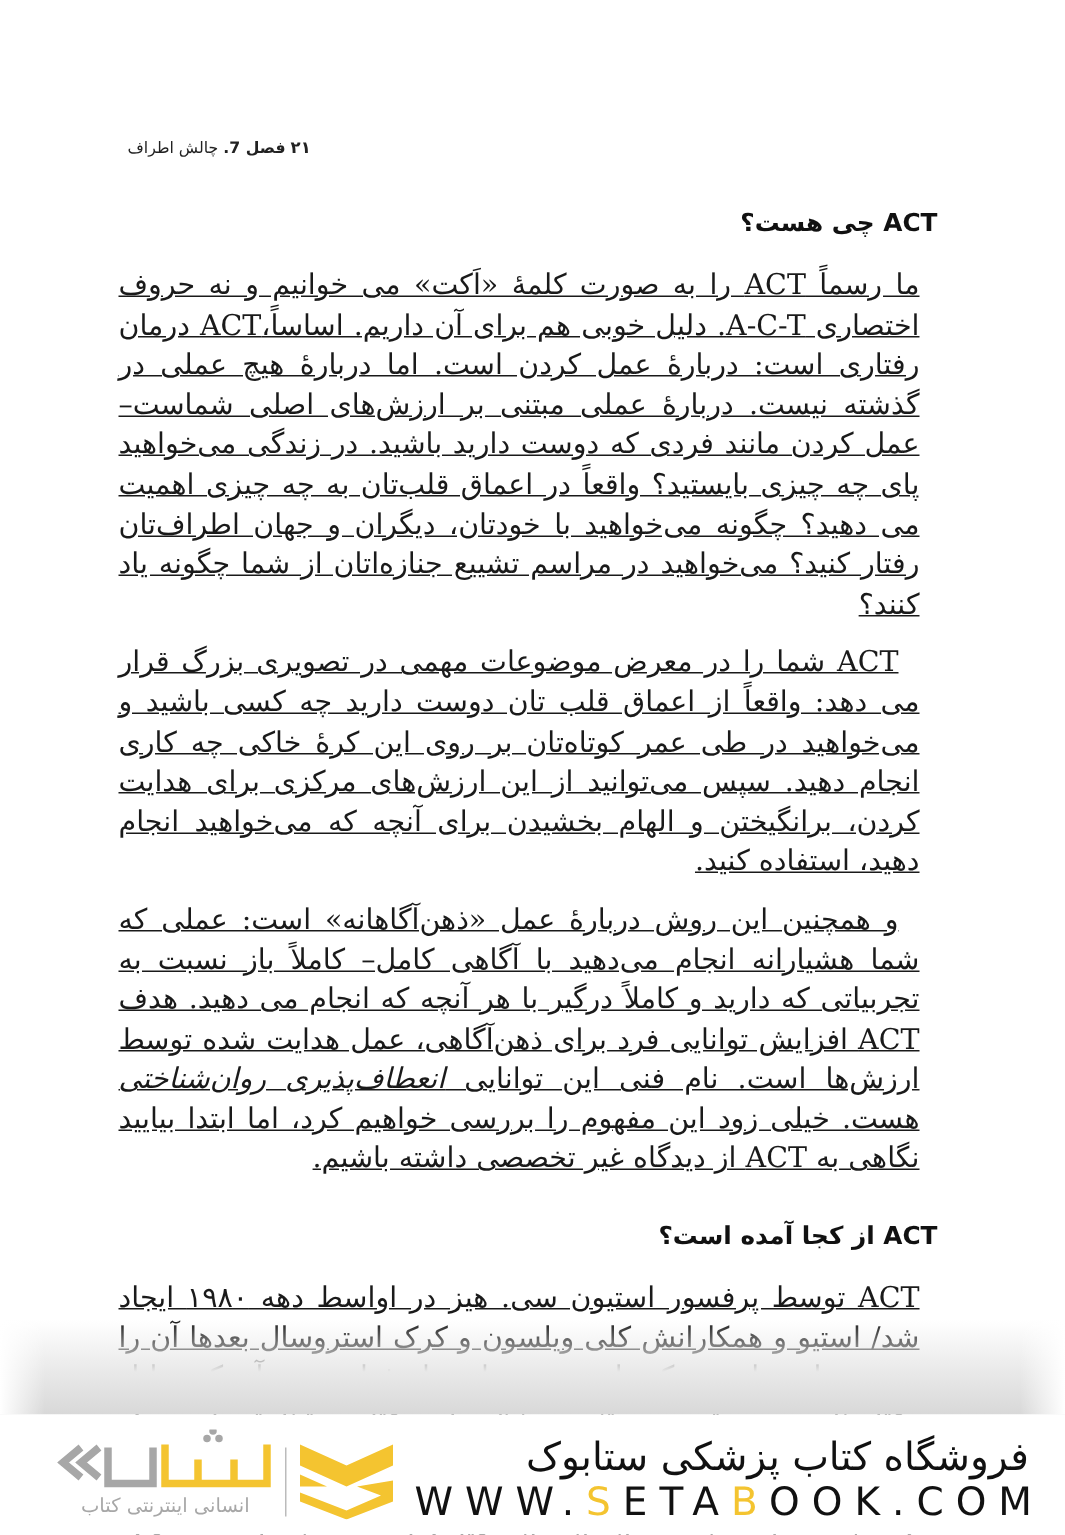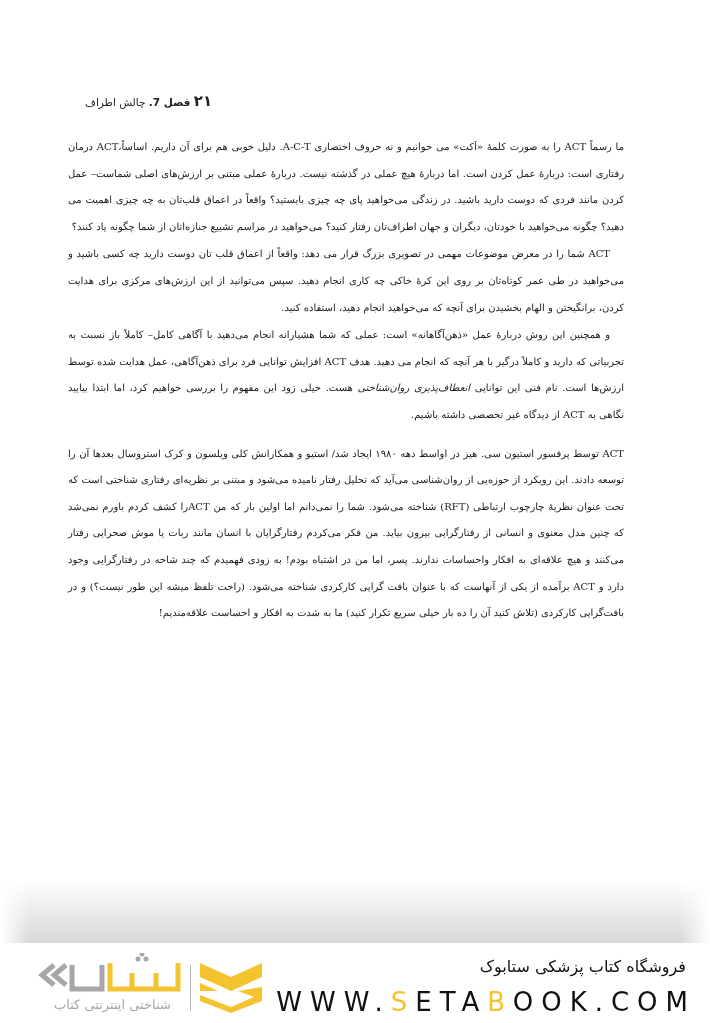--- a/index.html
+++ b/index.html
@@ -7,51 +7,52 @@
     width: 710px; height: 1023px; overflow: hidden;
     background: #ffffff; position: relative;
     font-family: "DejaVu Serif", "Liberation Serif", serif;
     color: #1a1a1a;
   }
   .page-header {
     position: absolute; top: 92px; left: 85px; width: 400px;
     direction: rtl; text-align: left; font-family: "DejaVu Sans", sans-serif;
     font-size: 10.5px; color: #222;
   }
-  .page-header .page-number { font-weight: bold; font-size: 15px; margin-right: 36px; }
+  .page-header .page-number { font-weight: bold; font-size: 11px; margin-right: 36px; }
   .page-header .chapter-num { font-weight: bold; }
   .content {
     position: absolute; top: 133px; left: 67px; width: 558px;
     direction: rtl; text-align: justify;
   }
   h2.section-title {
     font-family: "DejaVu Sans", sans-serif; font-weight: bold; font-size: 16.5px;
     margin: 0 0 12px 0; line-height: 32px; color: #111;
   }
   p.para {
-    font-size: 10px; line-height: 26.6px; margin: 1px; text-align: justify;
+    font-size: 19px; line-height: 26.6px; margin: 12px; text-align: justify;
     text-align-last: right;
+    text-decoration: underline;
   }
   p.para.indent { text-indent: 14px; }
   .gap { height: 10px; }
   .bottom-fade {
     position: absolute; left: 0; top: 880px; width: 710px; height: 63px;
     background: linear-gradient(to bottom, rgba(255,255,255,0) 0%, #e9e9e9 55%, #d8d8d8 100%);
   }
   .bottom-fade::before, .bottom-fade::after {
     content: ""; position: absolute; top: 0; bottom: 0; width: 30px;
   }
   .bottom-fade::before { left: 0; background: linear-gradient(to right, #fff, rgba(255,255,255,0)); }
   .bottom-fade::after { right: 0; background: linear-gradient(to left, #fff, rgba(255,255,255,0)); }
   .banner {
     position: absolute; left: 0; top: 943px; width: 710px; height: 80px; background: #fff;
   }
   .store-name {
     position: absolute; right: 24px; top: 14px; direction: rtl;
-    font-family: "DejaVu Sans", sans-serif; font-size: 16px; color: #111;
+    font-family: "DejaVu Sans", sans-serif; font-size: 26px; color: #111;
   }
   .store-url {
     position: absolute; right: 14px; top: 44px;
     font-family: "DejaVu Sans", sans-serif; font-size: 26px; letter-spacing: 8px; color: #111; text-align: right;
   }
   .store-url .accent { color: #f4c430; }
   .logo-wrap { position: absolute; left: 22px; top: 10px; width: 260px; height: 66px; }
   .logo-mark { position: absolute; left: 176px; top: 4px; }
   .logo-divider { position: absolute; left: 168px; top: 12px; width: 1px; height: 46px; background: #bbb; }
   .logo-word { position: absolute; left: 10px; top: 0px; }
@@ -63,41 +64,43 @@
 </head>
 <body>
 
 <div class="page-header">
   <span class="page-number">۲۱</span>
   <span class="chapter-num">فصل 7.</span>
   <span>چالش اطراف</span>
 </div>
 
 <div class="content">
+  <h2 class="section-title">ACT چی هست؟</h2>
   <p class="para">ما رسماً ACT را به صورت کلمهٔ «اَکت» می خوانیم و نه حروف اختصاری A-C-T. دلیل خوبی هم برای آن داریم. اساساً،ACT درمان رفتاری است: دربارهٔ عمل کردن است. اما دربارهٔ هیچ عملی در گذشته نیست. دربارهٔ عملی مبتنی بر ارزش‌های اصلی شماست– عمل کردن مانند فردی که دوست دارید باشید. در زندگی می‌خواهید پای چه چیزی بایستید؟ واقعاً در اعماق قلب‌تان به چه چیزی اهمیت می دهید؟ چگونه می‌خواهید با خودتان، دیگران و جهان اطراف‌تان رفتار کنید؟ می‌خواهید در مراسم تشییع جنازه‌اتان از شما چگونه یاد کنند؟</p>
   <p class="para indent">ACT شما را در معرض موضوعات مهمی در تصویری بزرگ قرار می دهد: واقعاً از اعماق قلب تان دوست دارید چه کسی باشید و می‌خواهید در طی عمر کوتاه‌تان بر روی این کرهٔ خاکی چه کاری انجام دهید. سپس می‌توانید از این ارزش‌های مرکزی برای هدایت کردن، برانگیختن و الهام بخشیدن برای آنچه که می‌خواهید انجام دهید، استفاده کنید.</p>
   <p class="para indent"><span>و همچنین این روش دربارهٔ عمل «ذهن‌آگاهانه» است: عملی که شما هشیارانه انجام می‌دهید با آگاهی کامل– کاملاً باز نسبت به تجربیاتی که دارید و کاملاً درگیر با هر آنچه که انجام می دهید. هدف ACT افزایش توانایی فرد برای ذهن‌آگاهی، عمل هدایت شده توسط ارزش‌ها است. نام فنی این توانایی </span><i>انعطاف‌پذیری روان‌شناختی</i><span> هست. خیلی زود این مفهوم را بررسی خواهیم کرد، اما ابتدا بیایید نگاهی به ACT از دیدگاه غیر تخصصی داشته باشیم.</span></p>
   <div class="gap"></div>
+  <h2 class="section-title">ACT از کجا آمده است؟</h2>
   <p class="para">ACT توسط پرفسور استیون سی. هیز در اواسط دهه ۱۹۸۰ ایجاد شد/ استیو و همکارانش کلی ویلسون و کرک استروسال بعدها آن را توسعه دادند. این رویکرد از حوزه‌یی از روان‌شناسی می‌آید که تحلیل رفتار نامیده می‌شود و مبتنی بر نظریه‌ای رفتاری شناختی است که تحت عنوان نظریهٔ چارچوب ارتباطی (RFT) شناخته می‌شود. شما را نمی‌دانم اما اولین بار که من ACTرا کشف کردم باورم نمی‌شد که چنین مدل معنوی و انسانی از رفتارگرایی بیرون بیاید. من فکر می‌کردم رفتارگرایان با انسان مانند ربات یا موش صحرایی رفتار می‌کنند و هیچ علاقه‌ای به افکار واحساسات ندارند. پسر، اما من در اشتباه بودم! به زودی فهمیدم که چند شاخه در رفتارگرایی وجود دارد و ACT برآمده از یکی از آنهاست که با عنوان بافت گرایی کارکردی شناخته می‌شود. (راحت تلفظ میشه این طور نیست؟) و در بافت‌گرایی کارکردی (تلاش کنید آن را ده بار خیلی سریع تکرار کنید) ما به شدت به افکار و احساست علاقه‌مندیم!</p>
 </div>
 
 <div class="bottom-fade"></div>
 
 <div class="banner">
   <div class="logo-wrap">
     <svg class="logo-word" width="150" height="44" viewBox="0 0 150 44">
       <path d="M22 12 L10 22 L22 32" fill="none" stroke="#a7a7a7" stroke-width="5"></path>
       <path d="M34 12 L22 22 L34 32" fill="none" stroke="#a7a7a7" stroke-width="5"></path>
       <path d="M40 12 L40 36 L70 36 L70 12" fill="none" stroke="#a7a7a7" stroke-width="5"></path>
       <path d="M78 10 L78 36 L100 36 L100 20 M100 36 L124 36 L124 20 M124 36 L146 36 L146 10" fill="none" stroke="#f4c430" stroke-width="5"></path>
       <circle cx="106" cy="6" r="2.5" fill="#a7a7a7"></circle>
         <circle cx="114" cy="6" r="2.5" fill="#a7a7a7"></circle>
         <circle cx="110" cy="1" r="2.5" fill="#a7a7a7"></circle>
     </svg>
-    <span class="logo-sub">شناختی اینترنتی کتاب</span>
+    <span class="logo-sub">انسانی اینترنتی کتاب</span>
     <div class="logo-divider"></div>
     <svg class="logo-mark" width="66" height="56" viewBox="0 0 66 56">
       <path d="M2 6 L33 20 L64 6 L64 20 L33 34 L2 20 Z" fill="#f4c430"></path>
       <path d="M2 26 L20 34 L2 34 Z" fill="#f4c430"></path>
       <path d="M64 30 L64 44 L33 56 L2 44 L2 38 L33 50 L56 40 L40 34 Z" fill="#f4c430"></path>
     </svg>
   </div>
   <div class="store-name">فروشگاه کتاب پزشکی ستابوک</div>
   <div class="store-url"><span>WWW.</span><span class="accent">S</span><span>ETA</span><span class="accent">B</span><span>OOK.COM</span></div>
 </div>

